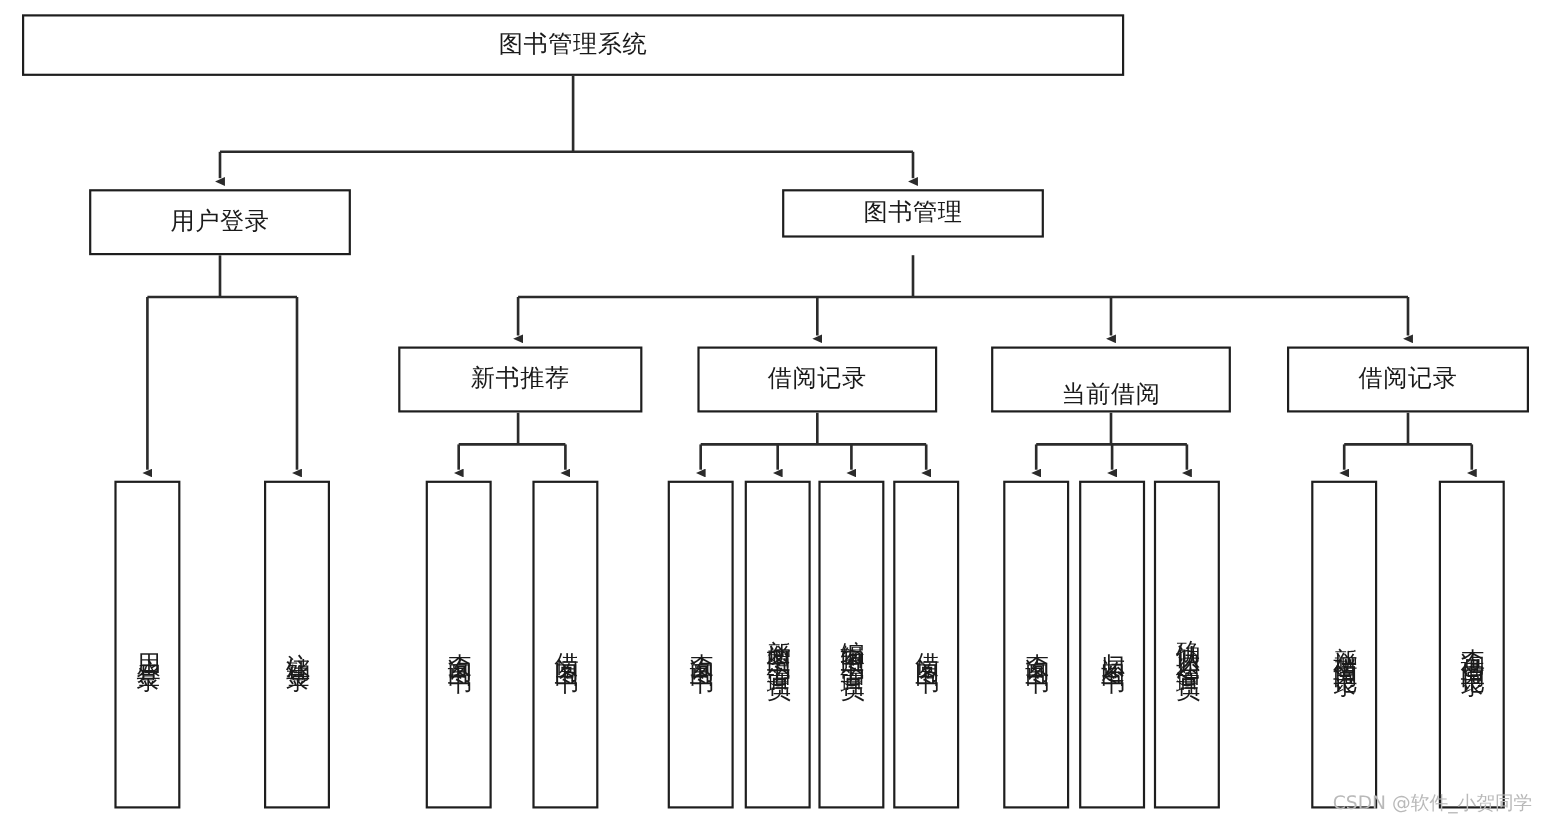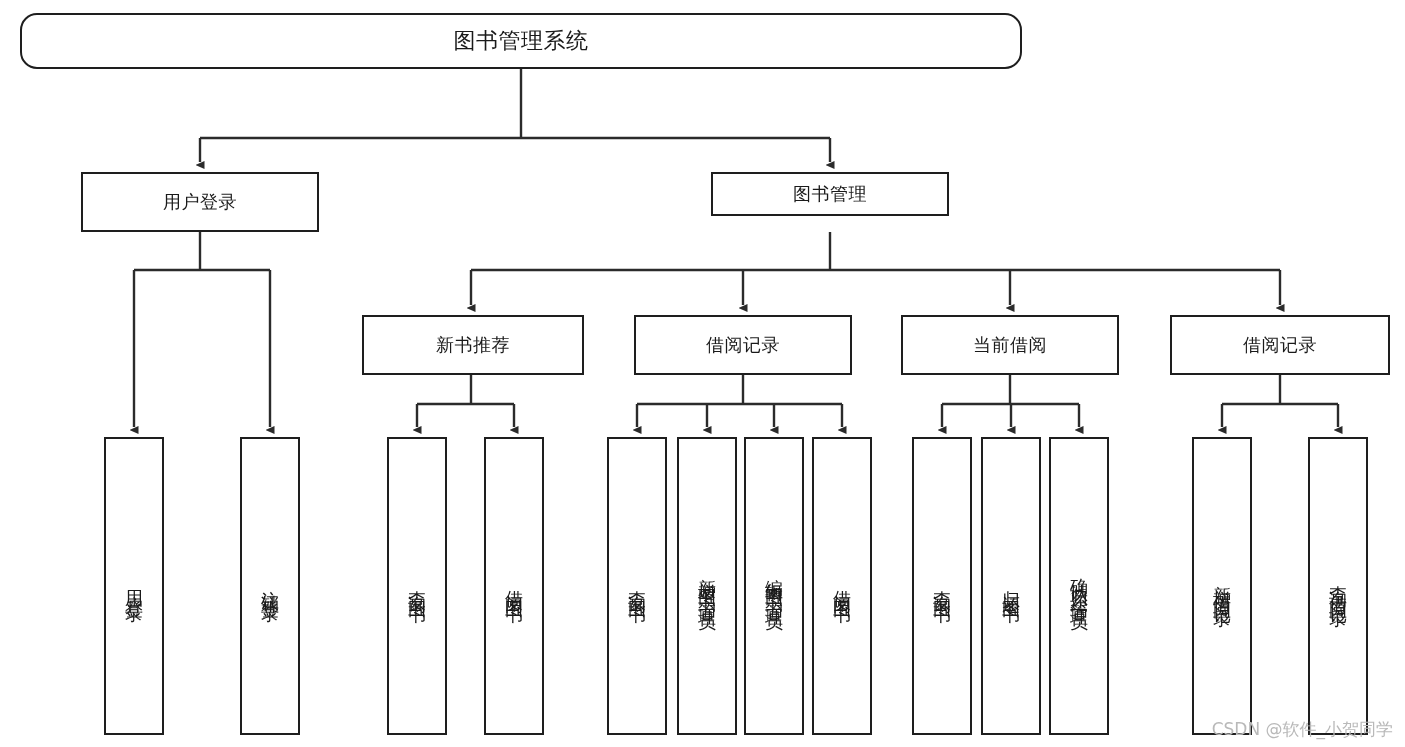--- a/index.html
+++ b/index.html
@@ -29,35 +29,34 @@
     box-sizing: border-box;
     background: #ffffff;
     border: 2px solid #1e1e1e;
     display: flex;
     align-items: center;
     justify-content: center;
     z-index: 2;
   }
   .node-label {
     color: #1a1a1a;
-    font-size: 18px;
+    font-size: 22px;
     line-height: 1.22;
     letter-spacing: 0.5px;
     text-align: center;
     white-space: nowrap;
   }
   .node.vertical .node-label {
     writing-mode: vertical-rl;
     text-orientation: upright;
     letter-spacing: 5px;
     line-height: 1;
   }
   .node.root {
     border-width: 2px;
-    border-radius: 17px;
   }
   .node.root .node-label {
     font-size: 22px;
   }
   .watermark {
     position: absolute;
     right: 12px;
     bottom: 6px;
     font-size: 17px;
     color: #b9b9b9;
@@ -124,21 +123,21 @@
       </div>
       <div class="node" style="left: 711px; top: 172px; width: 238px; height: 44px;">
         <span class="node-label">图书管理</span>
       </div>
       <div class="node" style="left: 362px; top: 315px; width: 222px; height: 60px;">
         <span class="node-label">新书推荐</span>
       </div>
       <div class="node" style="left: 634px; top: 315px; width: 218px; height: 60px;">
         <span class="node-label">借阅记录</span>
       </div>
-      <div class="node" style="left: 901px; top: 315px; width: 218px; height: 60px;">
+      <div class="node" style="left: 901px; top: 315px; width: 218px; height: 60px; align-items: flex-end;">
         <span class="node-label">当前借阅</span>
       </div>
       <div class="node" style="left: 1170px; top: 315px; width: 220px; height: 60px;">
         <span class="node-label">借阅记录</span>
       </div>
       <div class="node vertical" style="left: 104px; top: 437px; width: 60px; height: 298px;">
         <span class="node-label">用户登录</span>
       </div>
       <div class="node vertical" style="left: 240px; top: 437px; width: 60px; height: 298px;">
         <span class="node-label">注销登录</span>

